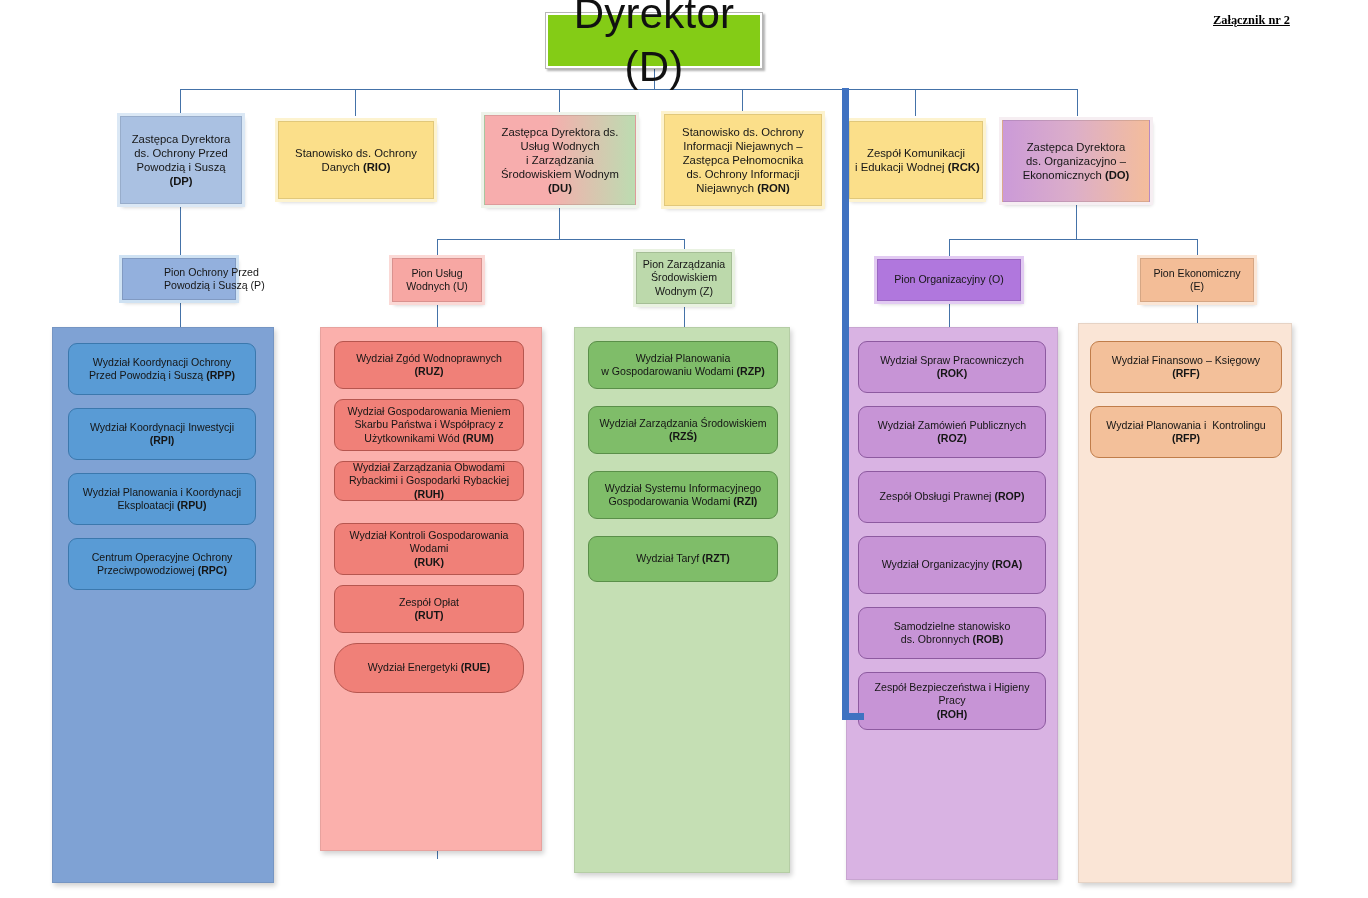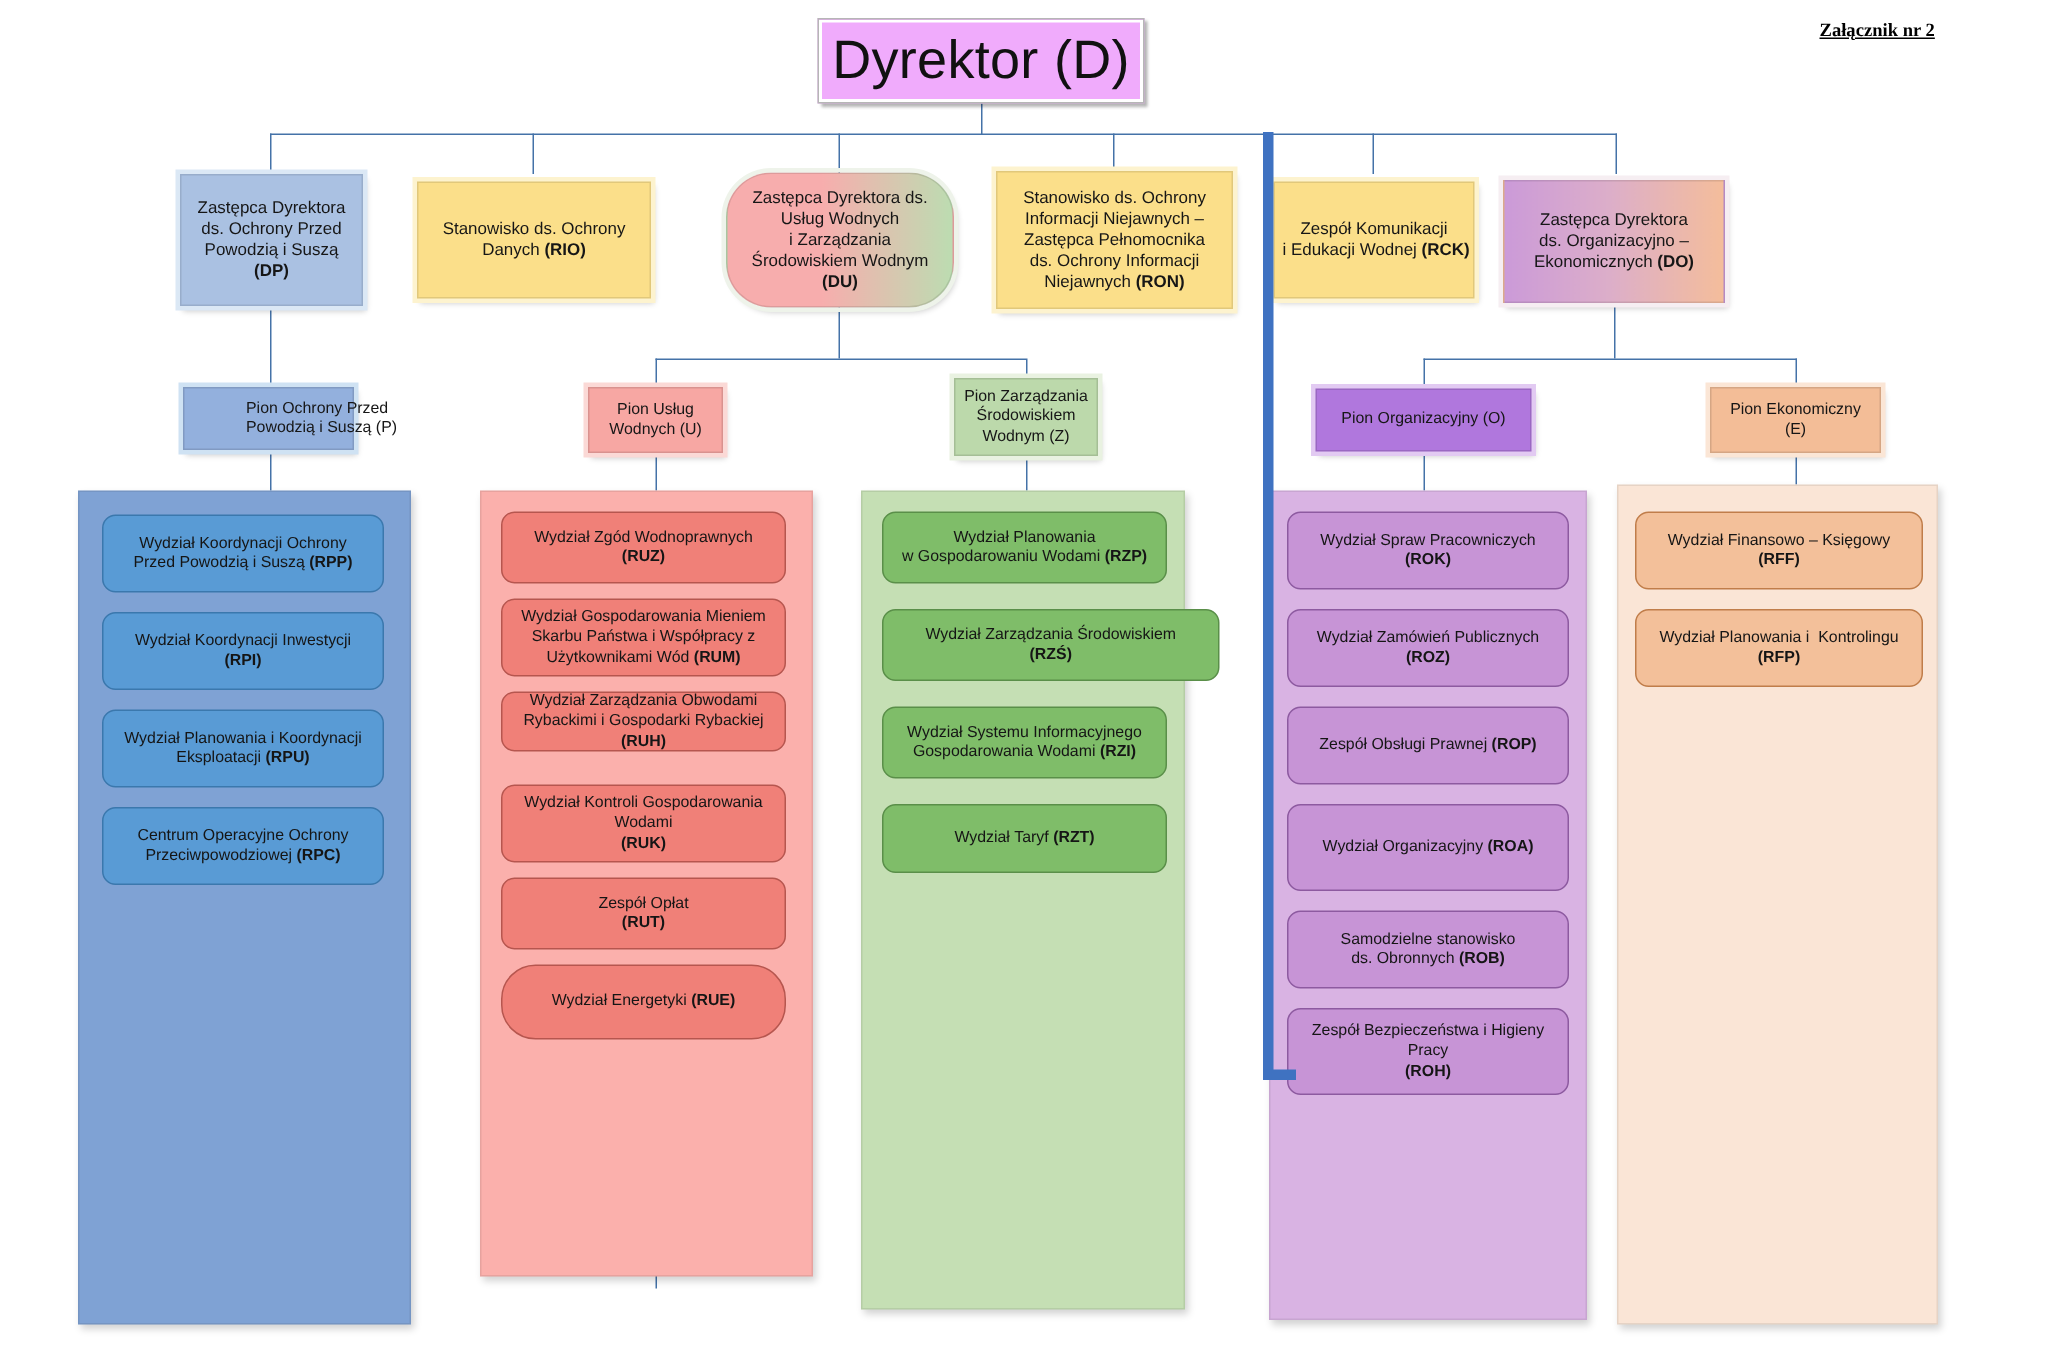--- a/index.html
+++ b/index.html
@@ -41,37 +41,37 @@
     text-align: center;
     color: #161616;
     line-height: 1.24;
     padding: 2px 5px;
   }
   .node span { display: block; width: 100%; }
   .node b { font-weight: bold; }
 
   
   .root {
-    background: #f0abfc;
+    background: #84cc16;
     border: 1px solid #b6b6b6;
     box-shadow: 2px 2px 2px rgba(0,0,0,.30), inset 0 0 0 2px #ffffff;
-    font-size: 36px;
+    font-size: 42px;
     color: #111;
     letter-spacing: .2px;
   }
 
   
   .lvl1 {
     font-size: 11.3px;
     border: 1px solid rgba(0,0,0,.10);
   }
   .lvl1.sh-blue   { background:#aac1e2; box-shadow: 0 0 0 3px #dbe8f5, 2px 3px 4px rgba(0,0,0,.22); }
   .lvl1.sh-yellow { background:#fbdf8a; box-shadow: 0 0 0 3px #fdf3cf, 2px 3px 4px rgba(0,0,0,.22); }
   .lvl1.sh-grad-pg{ background:linear-gradient(90deg,#f7adad 0%,#f7adad 42%,#bcdcb1 100%);
-                    box-shadow: 0 0 0 3px #eef3ea, 2px 3px 4px rgba(0,0,0,.22); border-radius: 30px; }
+                    box-shadow: 0 0 0 3px #eef3ea, 2px 3px 4px rgba(0,0,0,.22); }
   .lvl1.sh-grad-po{ background:linear-gradient(90deg,#cb9ad8 0%,#dcaec9 48%,#f4bd9b 100%);
                     box-shadow: 0 0 0 3px #f6eef2, 2px 3px 4px rgba(0,0,0,.22); }
 
   
   .lvl2 {
     font-size: 10.6px;
     border: 1px solid rgba(0,0,0,.12);
   }
   .lvl2.p-blue   { background:#93b0dd; box-shadow: 0 0 0 3px #cfe2f3, 2px 3px 4px rgba(0,0,0,.22); padding-left: 41px; }
   .lvl2.p-red    { background:#f7a7a3; box-shadow: 0 0 0 3px #fbd9d6, 2px 3px 4px rgba(0,0,0,.22); }
@@ -228,21 +228,21 @@
       </div>
       <div class="dept d-red" style="left: 334px; top: 585px; width: 190px; height: 48px;">
         <span>Zespół&nbsp;Opłat<br><b>(RUT)</b></span>
       </div>
       <div class="dept d-red" style="left: 334px; top: 643px; width: 190px; height: 50px; border-radius: 23px;">
         <span>Wydział&nbsp;Energetyki&nbsp;<b>(RUE)</b></span>
       </div>
       <div class="dept d-green" style="left: 588px; top: 341px; width: 190px; height: 48px;">
         <span>Wydział&nbsp;Planowania<br>w&nbsp;Gospodarowaniu&nbsp;Wodami&nbsp;<b>(RZP)</b></span>
       </div>
-      <div class="dept d-green" style="left: 588px; top: 406px; width: 225px; height: 48px;">
+      <div class="dept d-green" style="left: 588px; top: 406px; width: 190px; height: 48px;">
         <span>Wydział&nbsp;Zarządzania&nbsp;Środowiskiem<br><b>(RZŚ)</b></span>
       </div>
       <div class="dept d-green" style="left: 588px; top: 471px; width: 190px; height: 48px;">
         <span>Wydział&nbsp;Systemu&nbsp;Informacyjnego<br>Gospodarowania&nbsp;Wodami&nbsp;<b>(RZI)</b></span>
       </div>
       <div class="dept d-green" style="left: 588px; top: 536px; width: 190px; height: 46px;">
         <span>Wydział&nbsp;Taryf&nbsp;<b>(RZT)</b></span>
       </div>
       <div class="dept d-purple" style="left: 858px; top: 341px; width: 188px; height: 52px;">
         <span>Wydział&nbsp;Spraw&nbsp;Pracowniczych<br><b>(ROK)</b></span>

